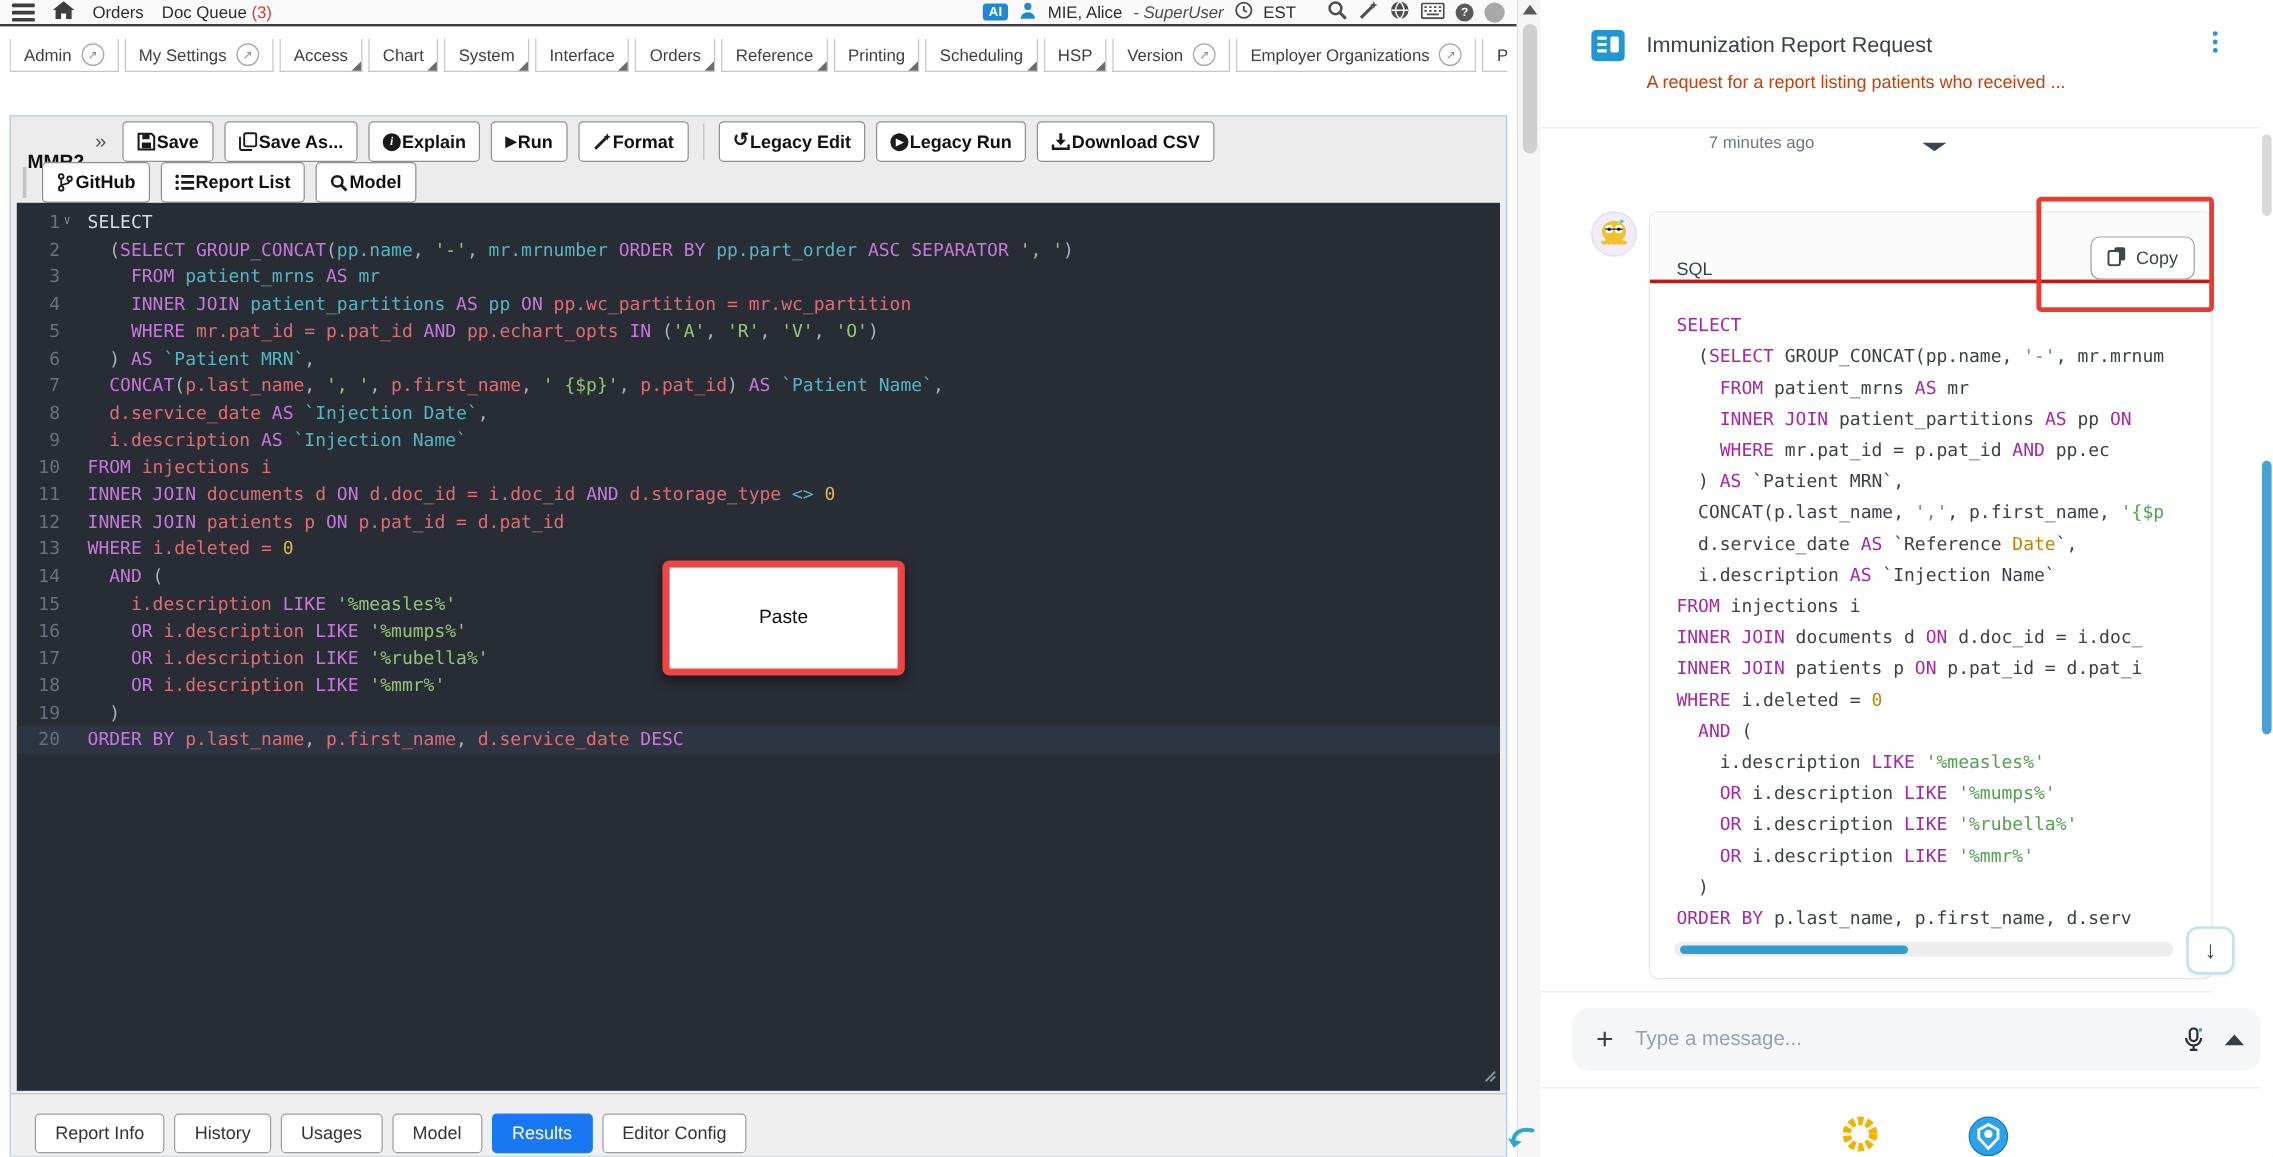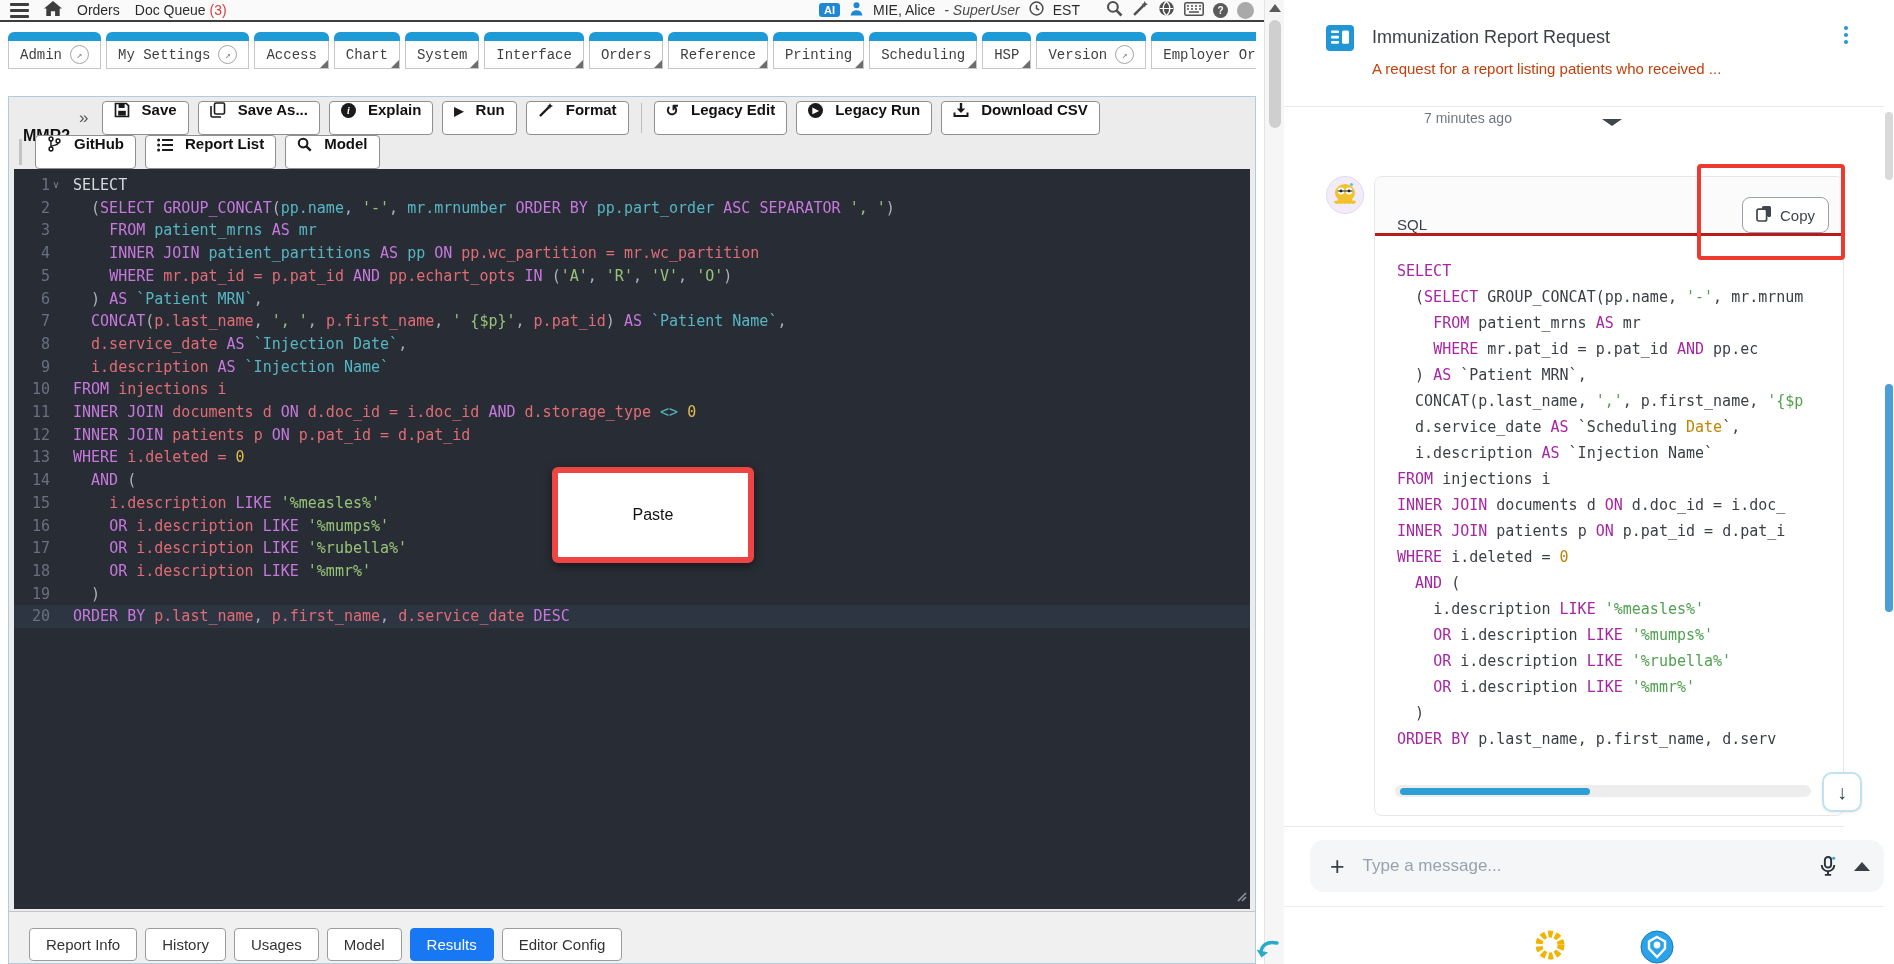--- a/index.html
+++ b/index.html
@@ -12,32 +12,32 @@
   .nav-link{cursor:pointer;}
   .dq-count{color:#d43f3a;}
   .nav-right{margin-left:auto;display:flex;align-items:center;gap:9px;}
   .ai-badge{background:#1e88d2;color:#fff;font-weight:bold;font-size:11px;padding:1px 5px;border-radius:3px;}
   .role{font-style:italic;color:#4a4a4a;}
   .cico{width:15px;height:15px;border-radius:50%;background:#1a1a1a;color:#fff;font-size:10px;font-weight:bold;display:inline-flex;align-items:center;justify-content:center;}
   .cico.gray{background:#5a5a5a;}
   .presence{width:17px;height:17px;border-radius:50%;background:#a9a9a9;display:inline-block;}
   
   .tabrow{position:absolute;left:8px;top:32px;width:1248px;height:42px;display:flex;gap:5px;overflow:hidden;}
-  .tab{display:flex;flex-direction:column;flex:0 0 auto;cursor:pointer;font-family:Liberation Mono, monospace;}
+  .tab{display:flex;flex-direction:row;flex:0 0 auto;cursor:pointer;}
   .tab-cap{height:9px;background:#1e9ad6;border-radius:6px 6px 0 0;}
   .tab-body{position:relative;display:flex;align-items:center;gap:8px;background:#fff;border:1px solid #c6c6c6;border-top:none;padding:0 11px;height:27px;font-size:14px;color:#3f3f3f;}
   .ext{width:17px;height:17px;border:1px solid #a5a5a5;border-radius:50%;color:#8c8c8c;font-size:10px;display:inline-flex;align-items:center;justify-content:center;flex:0 0 auto;}
   .fold{position:absolute;right:0;bottom:0;width:0;height:0;border-left:8px solid transparent;border-bottom:8px solid #6d6d6d;}
   
   .workspace{position:absolute;left:8px;top:96px;width:1248px;height:868px;background:#ececec;border:1px solid #b0cbdc;box-sizing:border-box;}
   .trow{display:flex;align-items:center;gap:9px;height:34px;padding:0 8px;}
   .trow.first{padding-top:4px;}
   .report-name{font-weight:bold;font-size:16px;color:#111;margin-left:6px;margin-top:36px;}
   .exp{color:#555;font-size:17px;margin-right:4px;cursor:pointer;}
-  .tbtn{display:flex;align-items:flex-end;gap:12px;background:#fff;border:1px solid #8f8f8f;border-radius:4px;height:29px;padding:16px 11px;font-size:15px;color:#111;font-weight:600;font-family:"Liberation Sans",sans-serif;cursor:pointer;}
+  .tbtn{display:flex;align-items:center;gap:1px;background:#fff;border:1px solid #8f8f8f;border-radius:4px;height:29px;padding:16px 11px;font-size:15px;color:#111;font-weight:600;font-family:"Liberation Sans",sans-serif;cursor:pointer;}
   .tico{display:inline-flex;align-items:center;}
   .vdiv{width:1px;height:30px;background:#bdbdbd;margin:0 3px;}
   .leftdiv{width:3px;height:26px;background:#c4c4c4;margin:0 4px 0 2px;}
   .pico{font-size:12px;color:#1a1a1a;}
   .hico{font-size:16px;font-weight:bold;color:#1a1a1a;line-height:14px;}
   
   .editor{position:absolute;left:5px;top:72px;width:1236px;height:740px;background:#282d35;font-family:"DejaVu Sans Mono",monospace;font-size:15px;overflow:hidden;padding-top:5px;box-sizing:border-box;}
   .cl{display:flex;line-height:22.7px;white-space:pre;color:#abb2bf;}
   .cl.active{background:#2e3542;}
   .ln{flex:0 0 36px;text-align:right;color:#68717f;}
@@ -440,24 +440,25 @@
                 <path d="M6 4V2.6A1.6 1.6 0 0 1 7.6 1h5.8A1.6 1.6 0 0 1 15 2.6v7.8a1.6 1.6 0 0 1-1.6 1.6H12" fill="#3f454d"></path>
                 <rect x="1" y="4.2" width="9.6" height="11.8" rx="1.8" fill="#fff" stroke="#3f454d" stroke-width="1.7"></rect>
               </svg></span>
           <span>Copy</span>
         </button>
       </div>
       <div class="card-body">
           <div class="rl"><span class="rt-K">SELECT</span></div>
           <div class="rl"><span class="rt-D">  (</span><span class="rt-K">SELECT</span><span class="rt-D"> </span><span class="rt-I">GROUP_CONCAT</span><span class="rt-D">(</span><span class="rt-I">pp.name</span><span class="rt-D">, </span><span class="rt-S">'-'</span><span class="rt-D">, </span><span class="rt-I">mr.mrnum</span></div>
           <div class="rl"><span class="rt-D">    </span><span class="rt-K">FROM</span><span class="rt-D"> </span><span class="rt-I">patient_mrns</span><span class="rt-D"> </span><span class="rt-K">AS</span><span class="rt-D"> </span><span class="rt-I">mr</span></div>
+          <div class="rl"><span class="rt-D">    </span><span class="rt-K">INNER JOIN</span><span class="rt-D"> </span><span class="rt-I">patient_partitions</span><span class="rt-D"> </span><span class="rt-K">AS</span><span class="rt-D"> </span><span class="rt-I">pp</span><span class="rt-D"> </span><span class="rt-K">ON</span></div>
           <div class="rl"><span class="rt-D">    </span><span class="rt-K">WHERE</span><span class="rt-D"> </span><span class="rt-I">mr.pat_id</span><span class="rt-D"> = </span><span class="rt-I">p.pat_id</span><span class="rt-D"> </span><span class="rt-K">AND</span><span class="rt-D"> </span><span class="rt-I">pp.ec</span></div>
           <div class="rl"><span class="rt-D">  ) </span><span class="rt-K">AS</span><span class="rt-D"> </span><span class="rt-I">`Patient MRN`</span><span class="rt-D">,</span></div>
           <div class="rl"><span class="rt-D">  </span><span class="rt-I">CONCAT</span><span class="rt-D">(</span><span class="rt-I">p.last_name</span><span class="rt-D">, </span><span class="rt-S">','</span><span class="rt-D">, </span><span class="rt-I">p.first_name</span><span class="rt-D">, </span><span class="rt-S">'{$p</span></div>
-          <div class="rl"><span class="rt-D">  </span><span class="rt-I">d.service_date</span><span class="rt-D"> </span><span class="rt-K">AS</span><span class="rt-D"> </span><span class="rt-I">`Scheduling </span><span class="rt-T">Date</span><span class="rt-I">`</span><span class="rt-D">,</span></div>
+          <div class="rl"><span class="rt-D">  </span><span class="rt-I">d.service_date</span><span class="rt-D"> </span><span class="rt-K">AS</span><span class="rt-D"> </span><span class="rt-I">`Reference </span><span class="rt-T">Date</span><span class="rt-I">`</span><span class="rt-D">,</span></div>
           <div class="rl"><span class="rt-D">  </span><span class="rt-I">i.description</span><span class="rt-D"> </span><span class="rt-K">AS</span><span class="rt-D"> </span><span class="rt-I">`Injection Name`</span></div>
           <div class="rl"><span class="rt-K">FROM</span><span class="rt-D"> </span><span class="rt-I">injections</span><span class="rt-D"> </span><span class="rt-I">i</span></div>
           <div class="rl"><span class="rt-K">INNER JOIN</span><span class="rt-D"> </span><span class="rt-I">documents</span><span class="rt-D"> </span><span class="rt-I">d</span><span class="rt-D"> </span><span class="rt-K">ON</span><span class="rt-D"> </span><span class="rt-I">d.doc_id</span><span class="rt-D"> = </span><span class="rt-I">i.doc_</span></div>
           <div class="rl"><span class="rt-K">INNER JOIN</span><span class="rt-D"> </span><span class="rt-I">patients</span><span class="rt-D"> </span><span class="rt-I">p</span><span class="rt-D"> </span><span class="rt-K">ON</span><span class="rt-D"> </span><span class="rt-I">p.pat_id</span><span class="rt-D"> = </span><span class="rt-I">d.pat_i</span></div>
           <div class="rl"><span class="rt-K">WHERE</span><span class="rt-D"> </span><span class="rt-I">i.deleted</span><span class="rt-D"> = </span><span class="rt-N">0</span></div>
           <div class="rl"><span class="rt-D">  </span><span class="rt-K">AND</span><span class="rt-D"> (</span></div>
           <div class="rl"><span class="rt-D">    </span><span class="rt-I">i.description</span><span class="rt-D"> </span><span class="rt-K">LIKE</span><span class="rt-D"> </span><span class="rt-S">'%measles%'</span></div>
           <div class="rl"><span class="rt-D">    </span><span class="rt-K">OR</span><span class="rt-D"> </span><span class="rt-I">i.description</span><span class="rt-D"> </span><span class="rt-K">LIKE</span><span class="rt-D"> </span><span class="rt-S">'%mumps%'</span></div>
           <div class="rl"><span class="rt-D">    </span><span class="rt-K">OR</span><span class="rt-D"> </span><span class="rt-I">i.description</span><span class="rt-D"> </span><span class="rt-K">LIKE</span><span class="rt-D"> </span><span class="rt-S">'%rubella%'</span></div>
           <div class="rl"><span class="rt-D">    </span><span class="rt-K">OR</span><span class="rt-D"> </span><span class="rt-I">i.description</span><span class="rt-D"> </span><span class="rt-K">LIKE</span><span class="rt-D"> </span><span class="rt-S">'%mmr%'</span></div>

